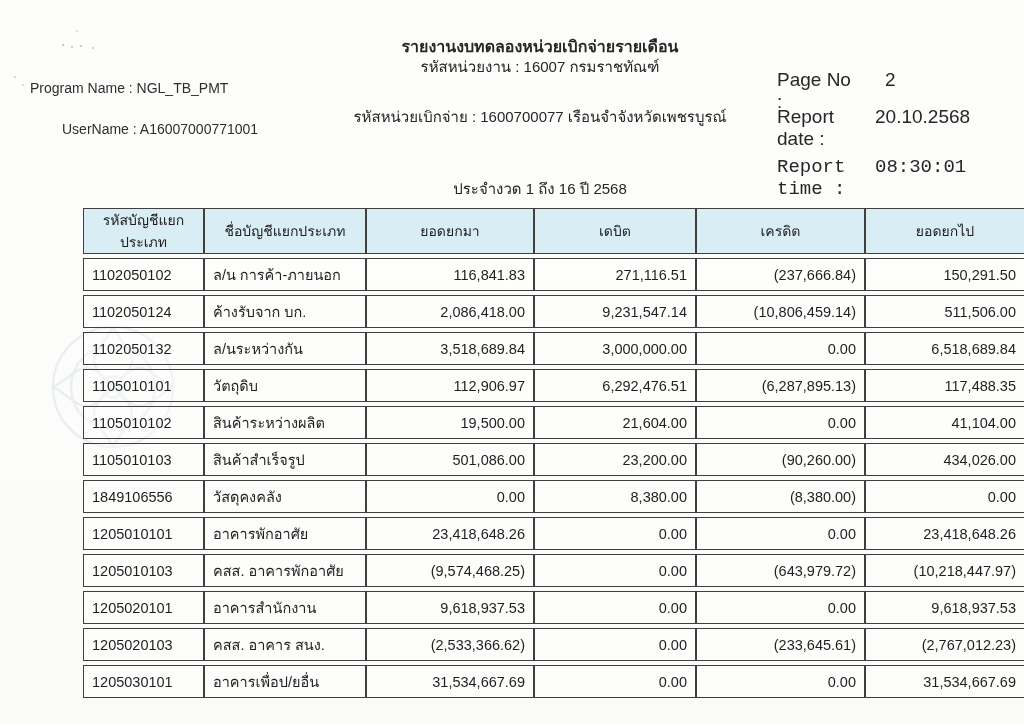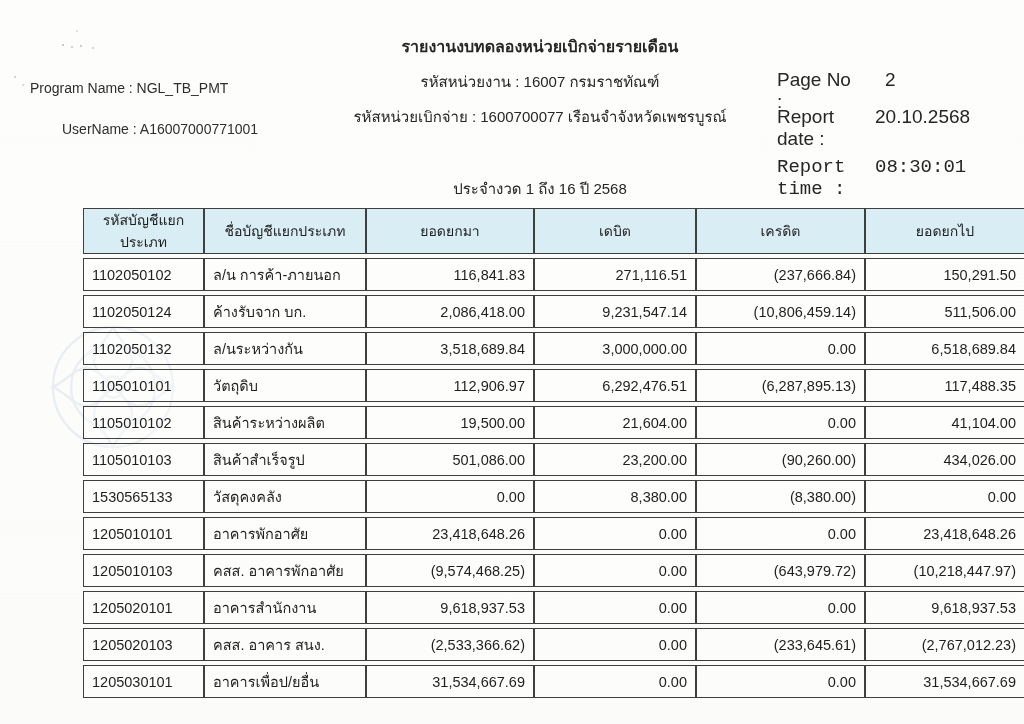--- a/index.html
+++ b/index.html
@@ -18,21 +18,21 @@
   }
 
   
   .center-head {
     position: absolute;
     left: 280px;
     width: 520px;
     text-align: center;
   }
   .doc-title        { top: 34px;  font-size: 16px; font-weight: bold; }
-  .agency-line      { top: 70px;  font-size: 15px; }
+  .agency-line      { top: 55px;  font-size: 15px; }
   .disburse-line    { top: 105px; font-size: 15px; }
   .period-line      { top: 141px; font-size: 15px; margin-top: 36px; }
 
   .left-meta {
     position: absolute;
     left: 30px;
     font-size: 14px;
     color: #2e2e2e;
   }
   .program-line { top: 80px; }
@@ -215,21 +215,21 @@
         </tr>
         <tr>
           <td class="col-code">1105010103</td>
           <td class="col-name">สินค้าสำเร็จรูป</td>
           <td class="col-num">501,086.00</td>
           <td class="col-num">23,200.00</td>
           <td class="col-num">(90,260.00)</td>
           <td class="col-num">434,026.00</td>
         </tr>
         <tr>
-          <td class="col-code">1530565133</td>
+          <td class="col-code">1849106556</td>
           <td class="col-name">วัสดุคงคลัง</td>
           <td class="col-num">0.00</td>
           <td class="col-num">8,380.00</td>
           <td class="col-num">(8,380.00)</td>
           <td class="col-num">0.00</td>
         </tr>
         <tr>
           <td class="col-code">1205010101</td>
           <td class="col-name">อาคารพักอาศัย</td>
           <td class="col-num">23,418,648.26</td>

